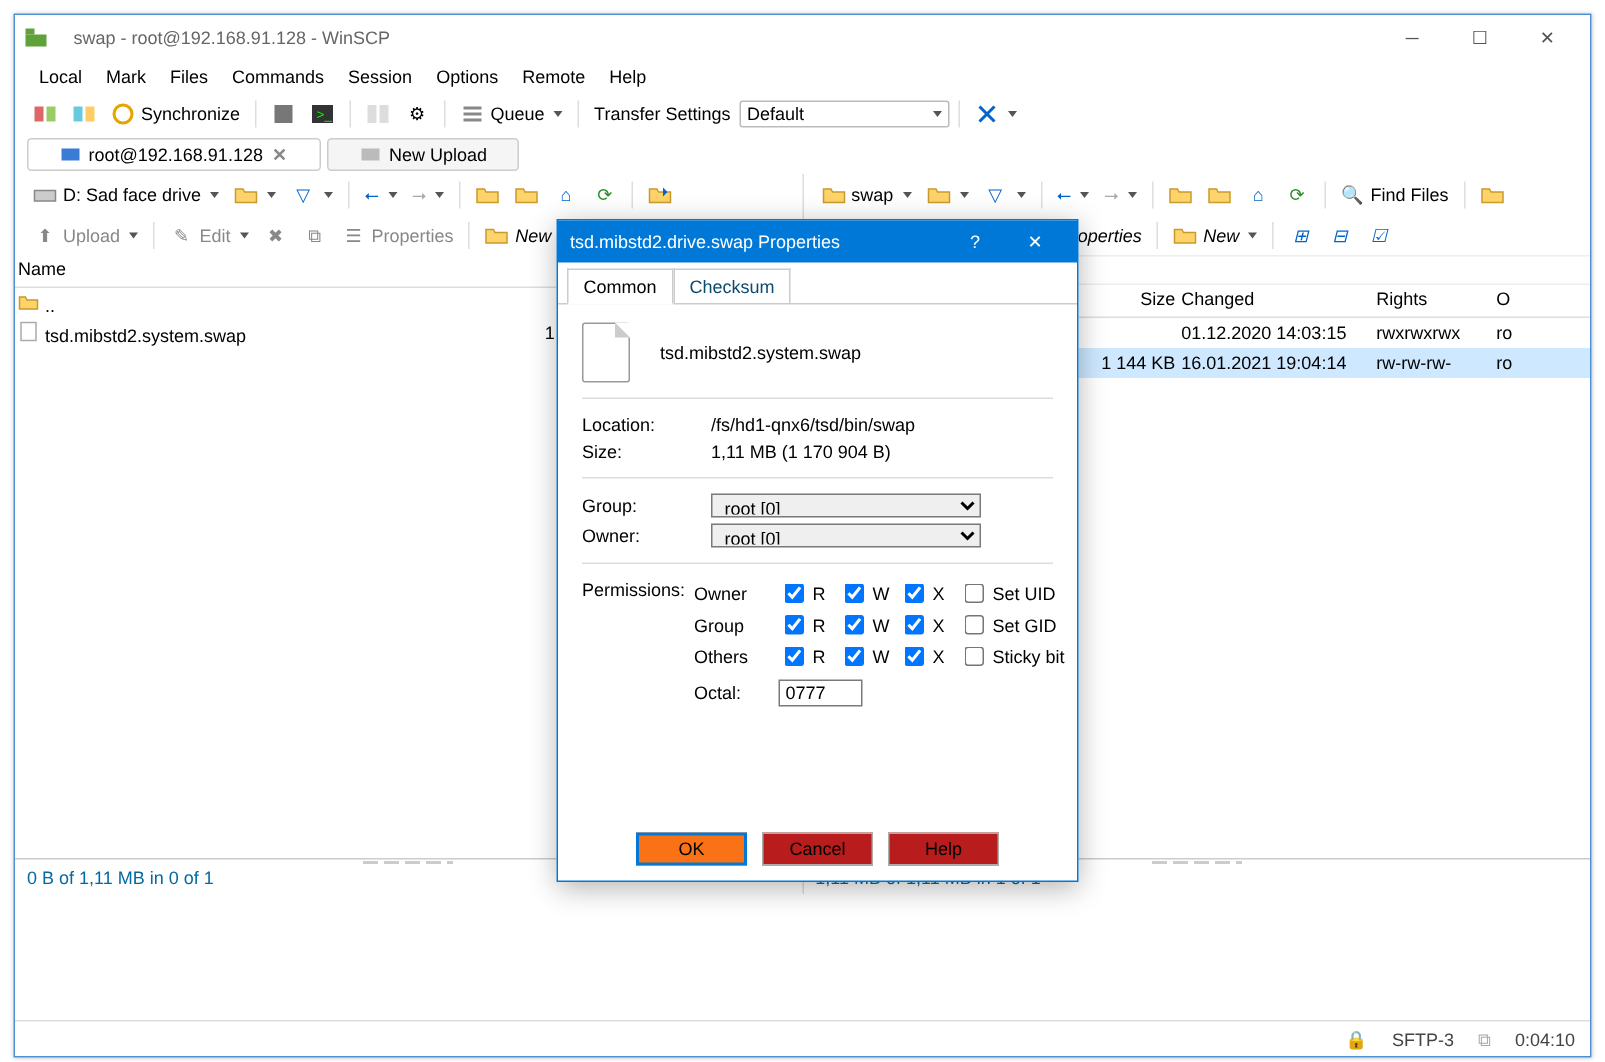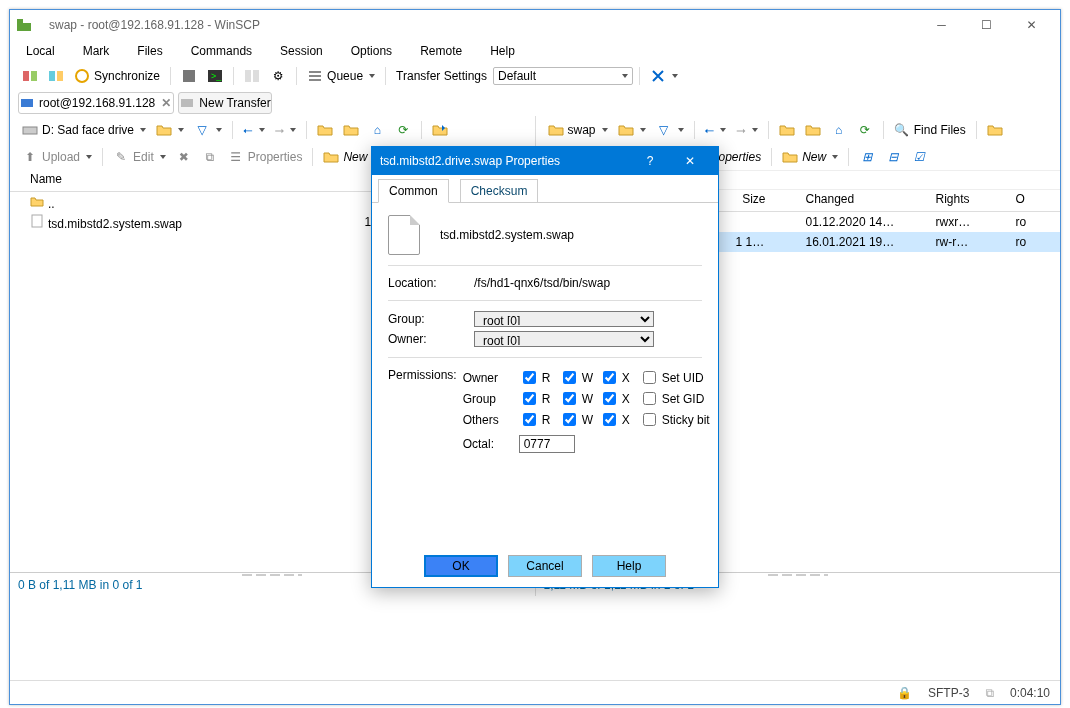--- a/index.html
+++ b/index.html
@@ -41,21 +41,21 @@
   .win-btn {
     width: 45px; height: 28px;
     display: flex; align-items: center; justify-content: center;
     color: #555;
   }
   .menubar {
     display: flex;
     align-items: center;
     padding: 2px 10px;
     height: 22px;
-    gap: 16px;
+    gap: 4px;
   }
   .menubar span { padding: 2px 6px; }
   .toolbar {
     display: flex;
     align-items: center;
     padding: 2px 8px;
     height: 28px;
     gap: 2px;
     flex-wrap: nowrap;
     overflow: hidden;
@@ -87,21 +87,21 @@
     display: flex;
     padding: 2px 8px;
     height: 26px;
     align-items: center;
     gap: 4px;
   }
   .sess-tab {
     display: flex;
     align-items: center;
     gap: 4px;
-    padding: 2px 0;
+    padding: 2px 20px;
     border: 1px solid #ccc;
     border-radius: 3px;
     background: #f5f5f5;
   }
   .sess-tab.active { background: #fff; }
   .sess-close { color: #888; font-weight: bold; padding: 0 2px; }
   .panels {
     display: flex;
     height: 480px;
   }
@@ -144,21 +144,21 @@
     flex: 1;
     overflow: hidden;
   }
   .fl-head {
     display: flex;
     border-bottom: 1px solid #ddd;
     background: #fff;
     height: 22px;
   }
   .fl-head .col, .fl-row .col {
-    padding: 2px 20px;
+    padding: 2px 2px;
     white-space: nowrap;
     overflow: hidden;
     text-overflow: ellipsis;
   }
   .col.name { flex: 1; }
   .col.size { width: 70px; text-align: right; }
   .col.type { width: 120px; }
   .col.changed { width: 130px; }
   .col.rights { width: 80px; }
   .col.owner { width: 30px; }
@@ -224,21 +224,21 @@
   }
   .dlg-title .spacer { flex: 1; }
   .dlg-title .t-btn {
     width: 40px; height: 28px;
     display: flex; align-items: center; justify-content: center;
   }
   .dlg-tabs {
     display: flex;
     padding: 4px 6px 0 6px;
     border-bottom: 1px solid #ccc;
-    gap: 12px;
+    gap: 1px;
   }
   .dlg-tab {
     padding: 4px 10px;
     border: 1px solid #ccc;
     border-bottom: none;
     background: #fff;
     margin-right: -1px;
     color: #0c4a6e;
   }
   .dlg-tab.active {
@@ -267,27 +267,27 @@
     justify-content: center;
     gap: 10px;
     padding: 10px;
     position: absolute;
     bottom: 0;
     left: 0; right: 0;
   }
   .dlg-actions button {
     width: 74px;
     height: 22px;
-    background: #7dd3fc;
+    background: #b91c1c;
     border: 1px solid #adadad;
     font: inherit;
   }
   .dlg-actions button.primary {
     border: 2px solid #0078d7;
-    background: #3b82f6;
+    background: #f97316;
   }
   .file-ico-big {
     width: 32px; height: 40px;
     border: 1px solid #999;
     border-radius: 2px;
     position: relative;
   }
   .file-ico-big::after {
     content: "";
     position: absolute;
@@ -430,21 +430,21 @@
         </span>
       <span>root@192.168.91.128</span>
       <span class="sess-close">✕</span>
     </div>
     <div class="sess-tab">
       <span class="tb-icon">
           <svg width="14" height="14">
             <rect x="1" y="3" width="12" height="8" fill="#bbb"></rect>
           </svg>
         </span>
-      <span>New Transfer</span>
+      <span>New Upload</span>
     </div>
   </div>
 
   <div class="panels">
 
     <div class="panel">
       <div class="drive-bar">
         <span class="tb-btn">
           <span class="tb-icon">
               <svg width="16" height="16">
@@ -726,20 +726,24 @@
         <div class="file-ico-big"></div>
         <div style="margin-left:14px;">tsd.mibstd2.system.swap</div>
       </div>
 
       <div class="hr"></div>
 
       <div class="dlg-row">
         <span class="lbl">Location:</span>
         <span>/fs/hd1-qnx6/tsd/bin/swap</span>
       </div>
+      <div class="dlg-row">
+        <span class="lbl">Size:</span>
+        <span>1,11 MB (1 170 904 B)</span>
+      </div>
 
       <div class="hr"></div>
 
       <div class="dlg-row">
         <span class="lbl">Group:</span>
         <select class="combo"><option>root [0]</option></select>
       </div>
       <div class="dlg-row">
         <span class="lbl">Owner:</span>
         <select class="combo"><option>root [0]</option></select>

